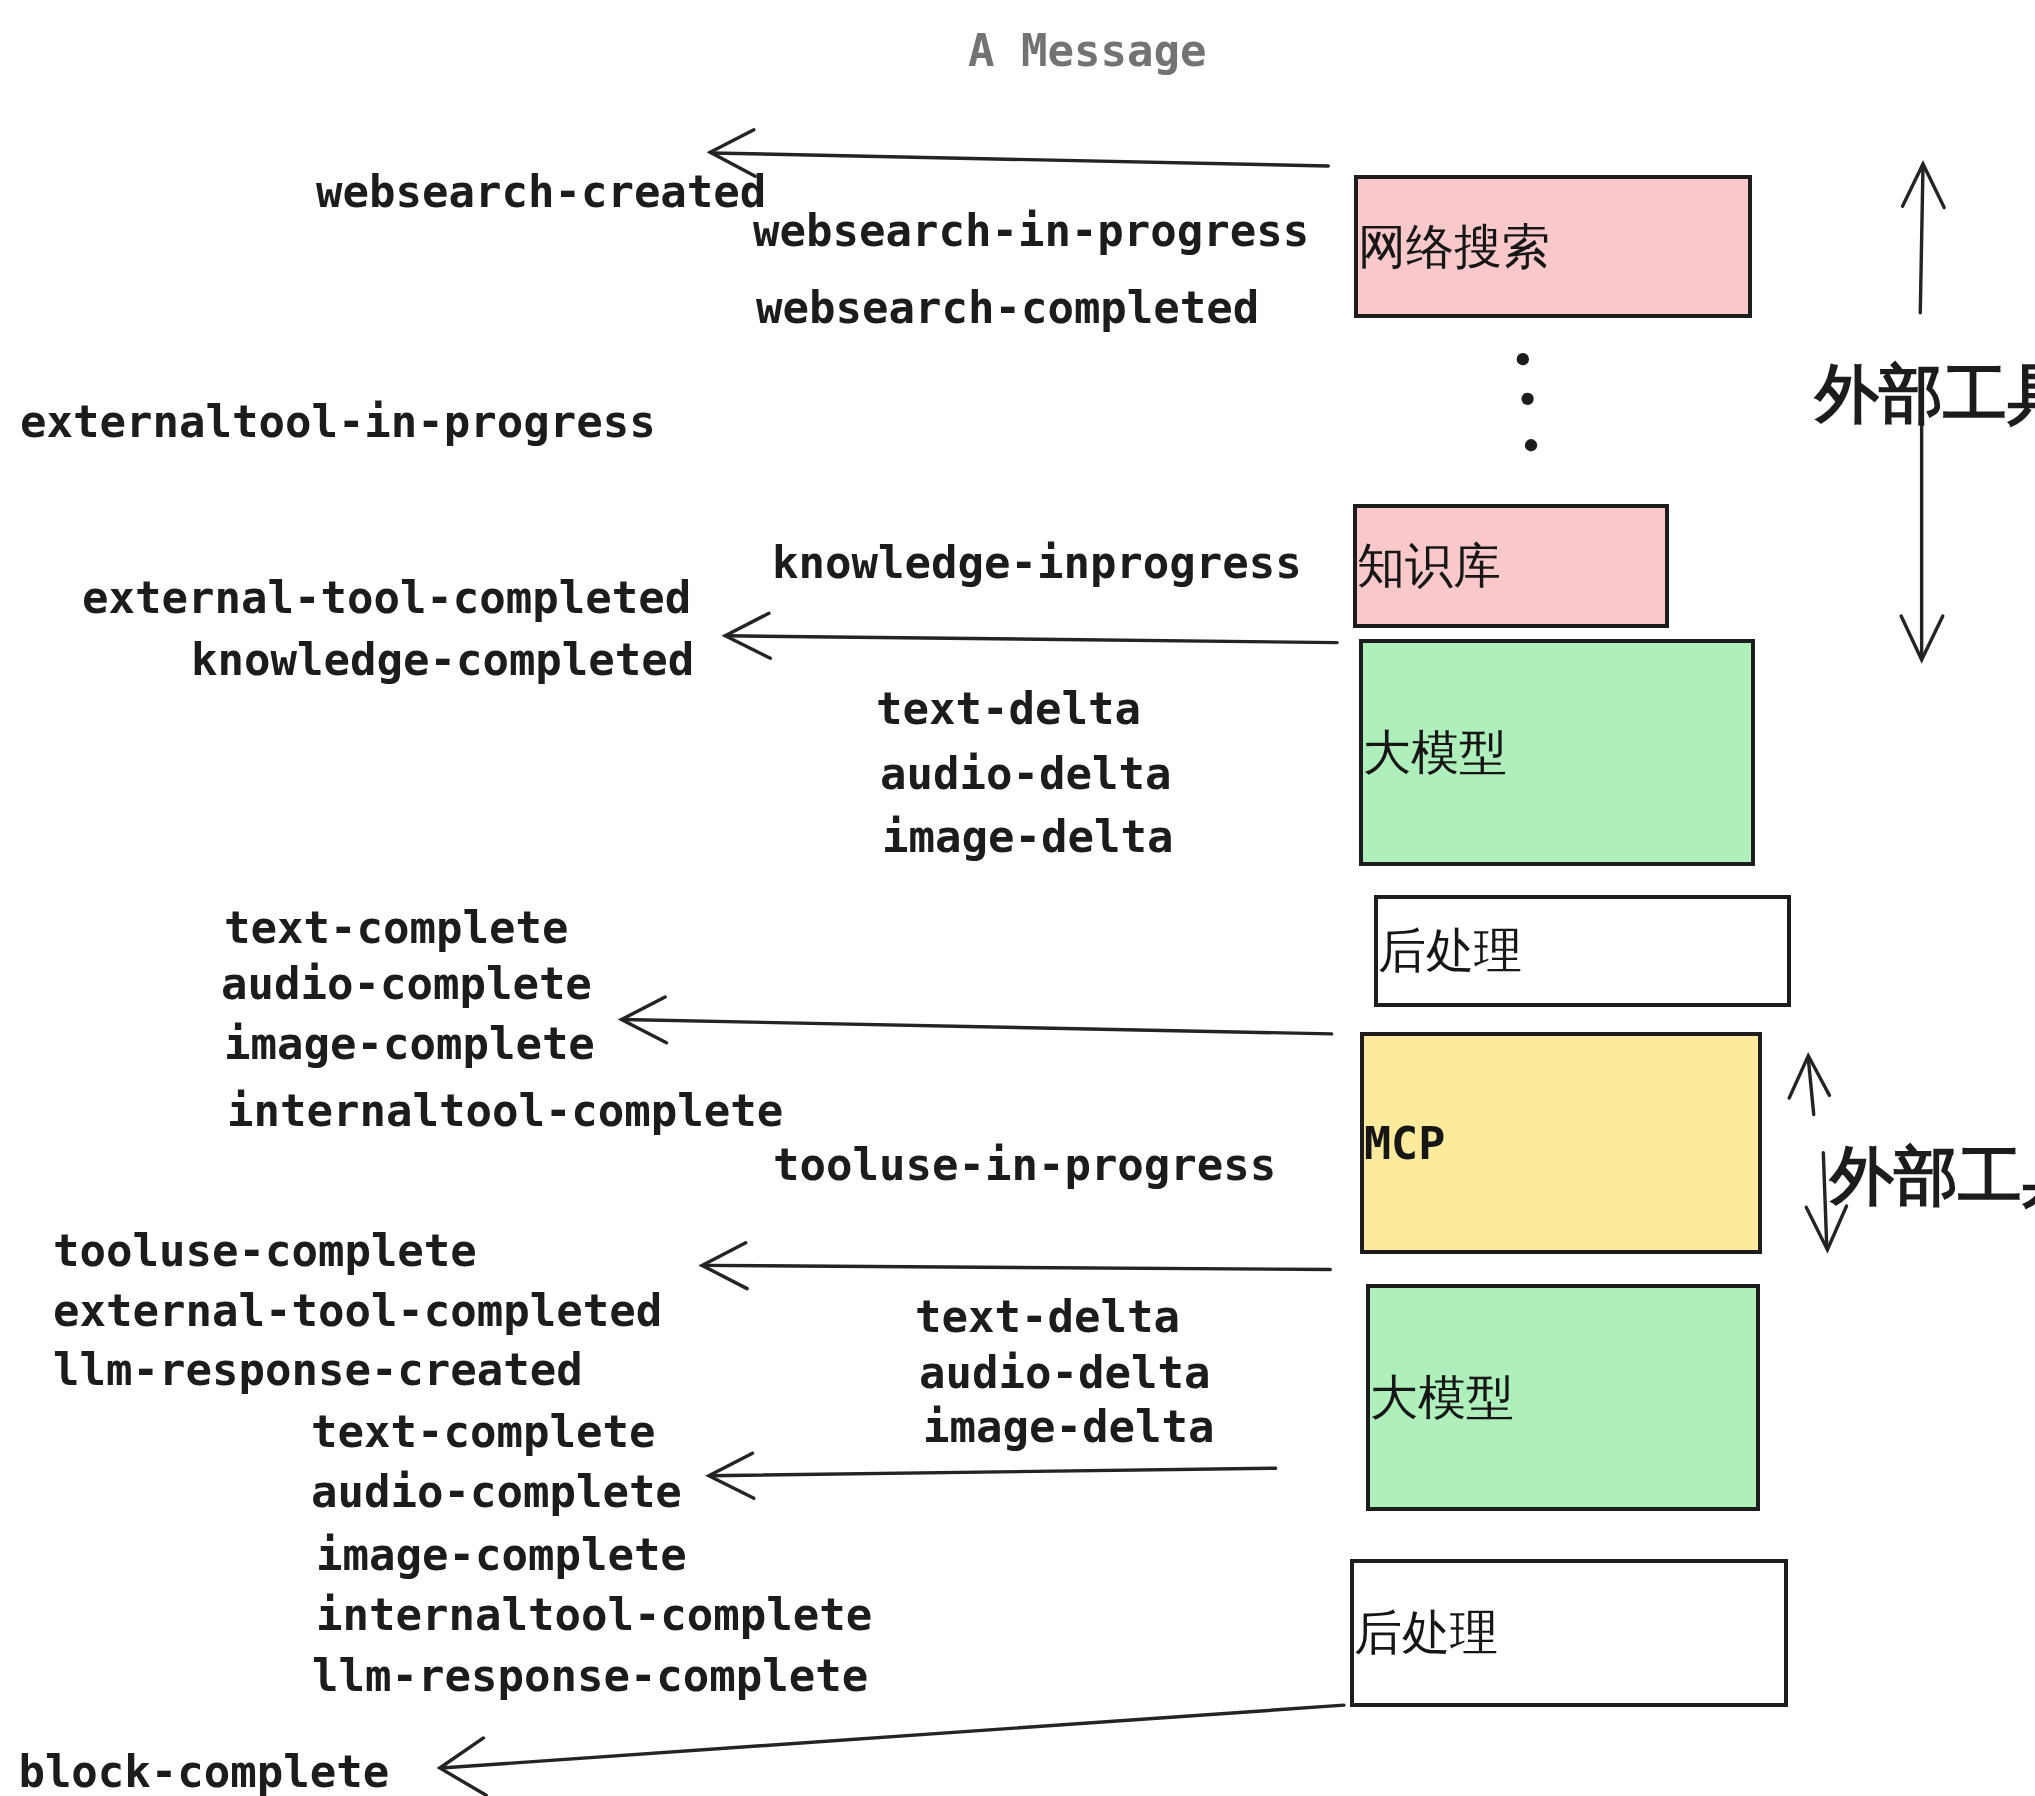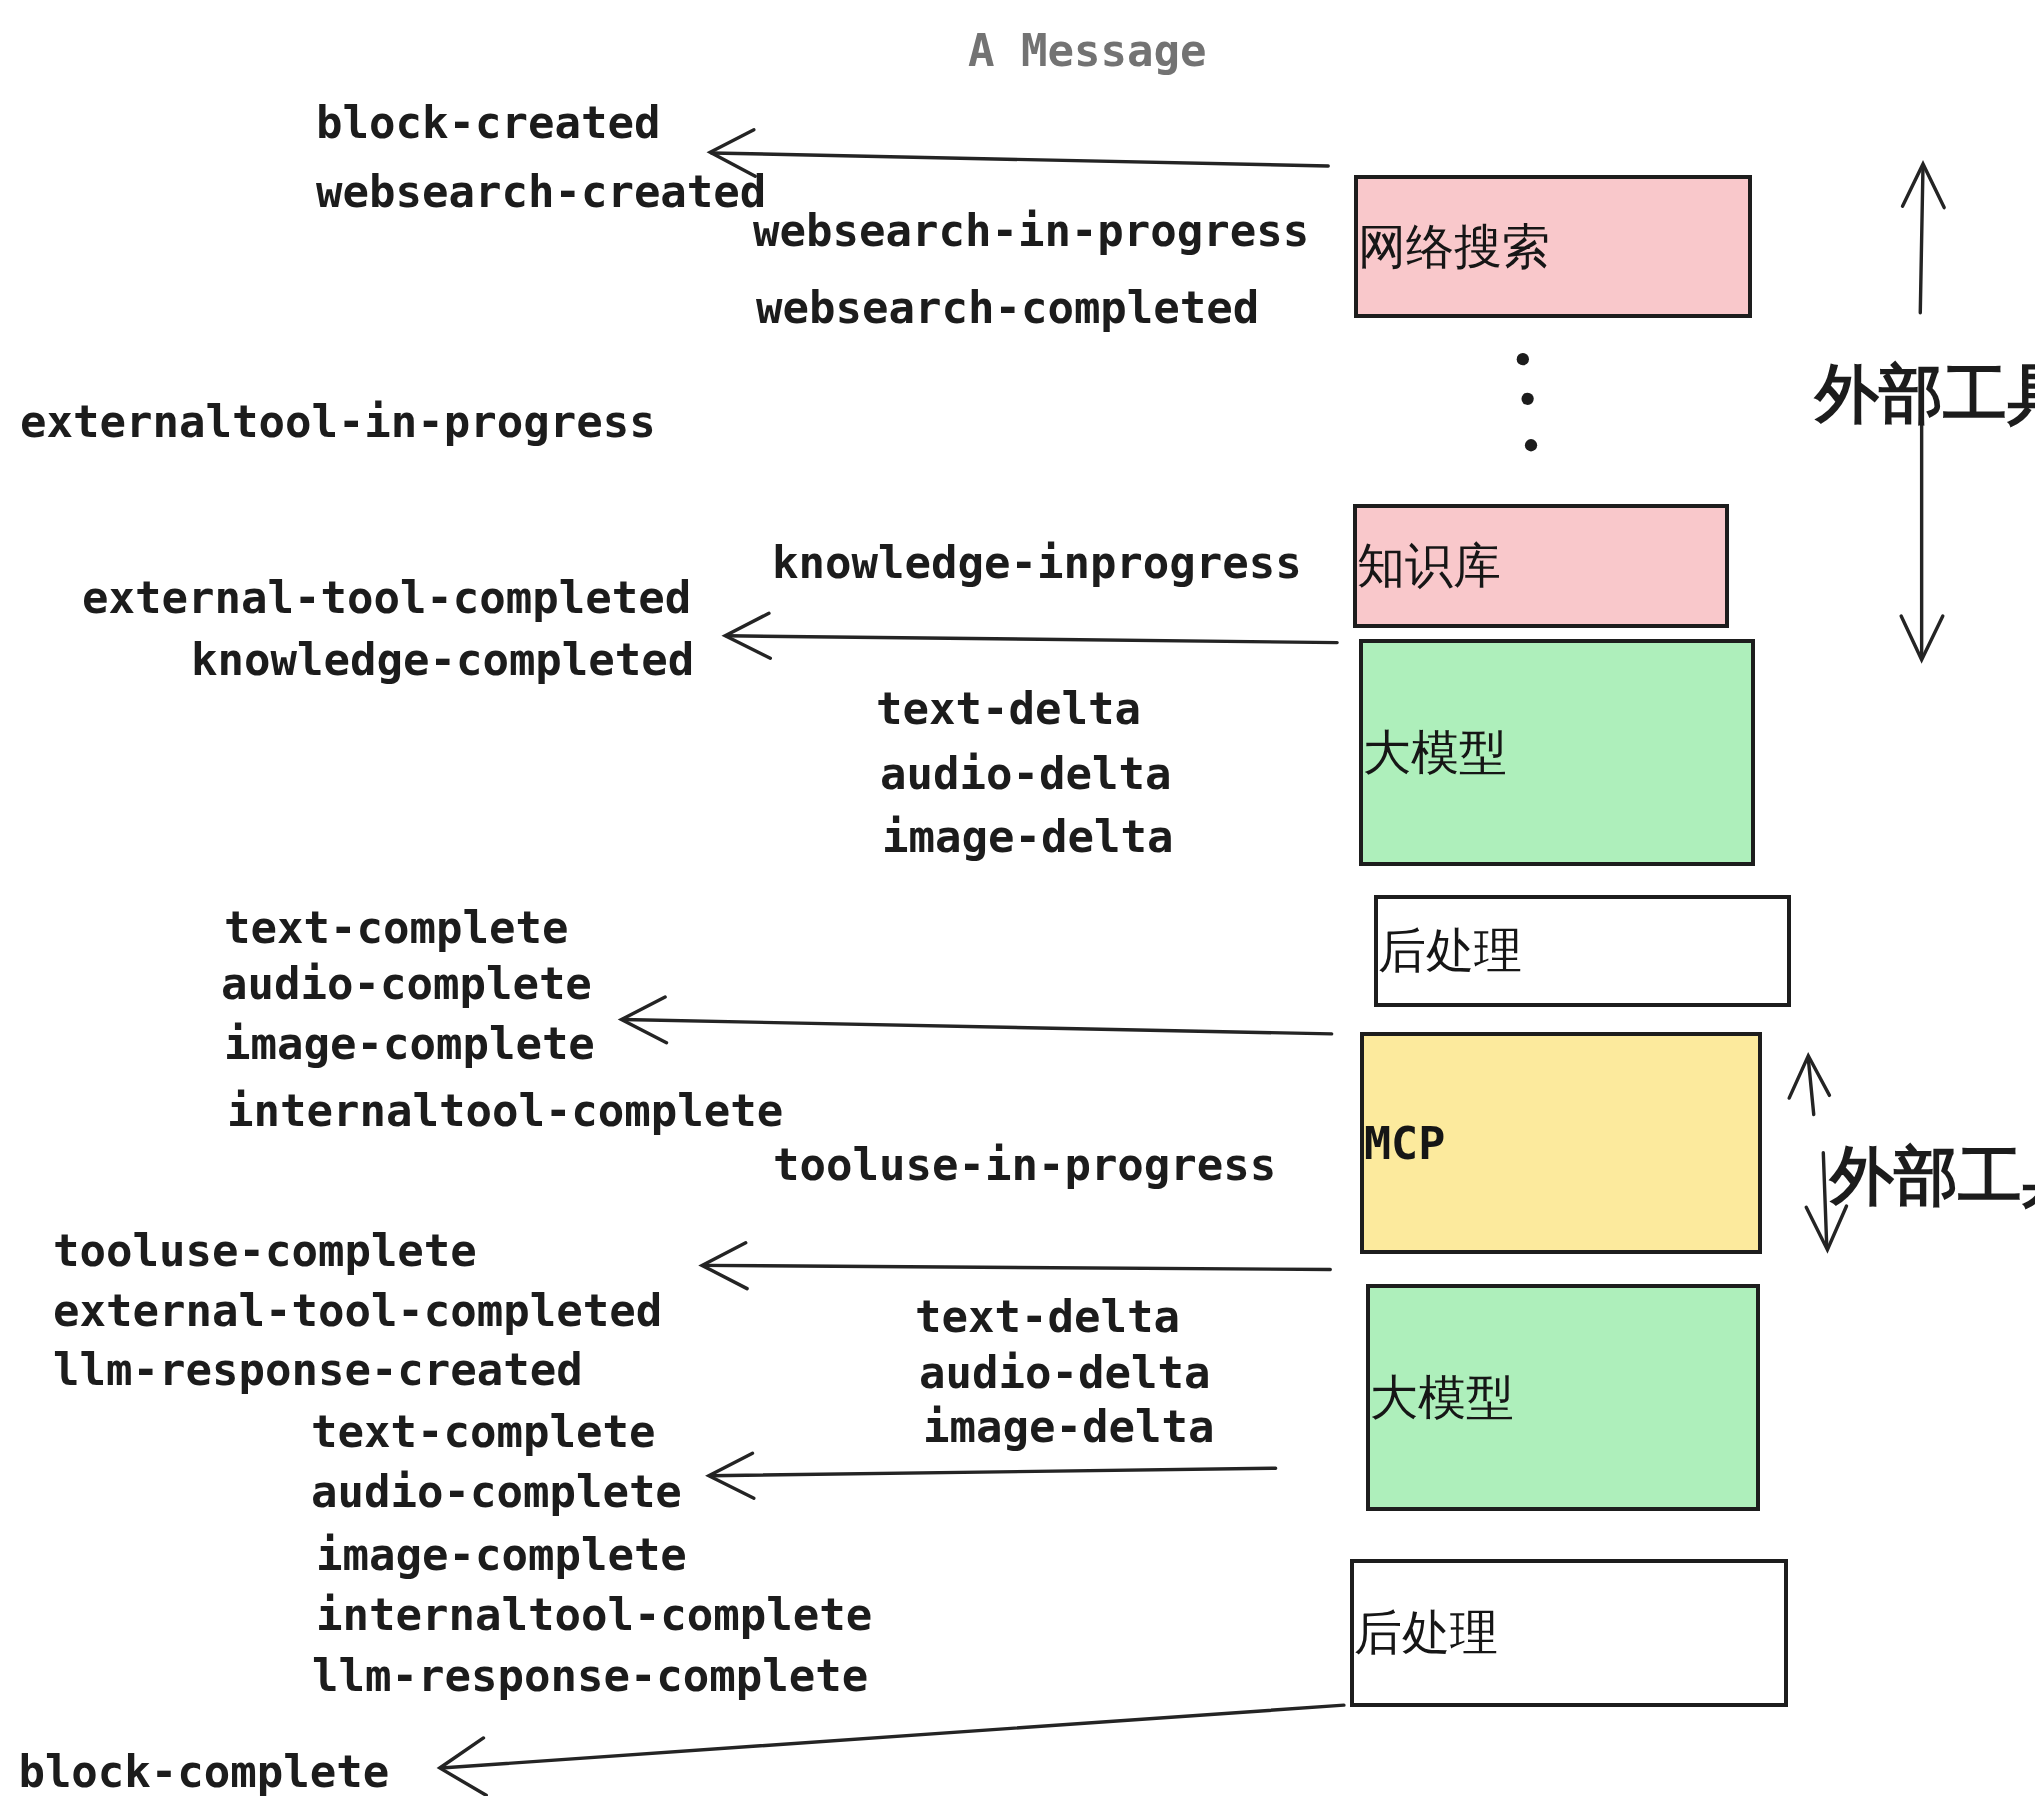--- a/index.html
+++ b/index.html
@@ -82,21 +82,21 @@
       <circle cx="2242" cy="652" r="9" fill="#1c1c1c" stroke="none"></circle>
     </g>
   </svg>
 
   <div class="title" style="left:968px;top:24.6px;">A Message</div>
 
   <div class="box pink" style="left:1354px;top:175px;width:398px;height:143px;">
     <span>网络搜索</span>
   </div>
 
-  <div class="box pink" style="left:1353px;top:504px;width:376px;height:124px;">
+  <div class="box pink" style="left:1353px;top:504px;width:316px;height:124px;">
     <span>知识库</span>
   </div>
 
   <div class="box green" style="left:1359px;top:639px;width:396px;height:227px;">
     <span>大模型</span>
   </div>
 
   <div class="box white" style="left:1374px;top:895px;width:417px;height:112px;">
     <span>后处理</span>
   </div>
@@ -109,21 +109,20 @@
     <span>大模型</span>
   </div>
 
   <div class="box white" style="left:1350px;top:1559px;width:438px;height:148px;">
     <span>后处理</span>
   </div>
 
   <div class="side-label" style="left:1815px;top:331px;">外部工具</div>
   <div class="side-label" style="left:1830px;top:1113px;">外部工具</div>
 
-  <div class="ev" style="left:316px;top:97px;">block-created</div>
   <div class="ev" style="left:753px;top:205px;">websearch-in-progress</div>
   <div class="ev" style="left:316px;top:166px;">websearch-created</div>
   <div class="ev" style="left:756px;top:282px;">websearch-completed</div>
   <div class="ev" style="left:20px;top:396px;">externaltool-in-progress</div>
   <div class="ev" style="left:772px;top:537px;text-align:right;">knowledge-inprogress</div>
   <div class="ev" style="left:82px;top:572px;">external-tool-completed</div>
   <div class="ev" style="left:191px;top:634px;">knowledge-completed</div>
   <div class="ev" style="left:876px;top:683px;">text-delta</div>
   <div class="ev" style="left:880px;top:748px;">audio-delta</div>
   <div class="ev" style="left:882px;top:811px;">image-delta</div>

